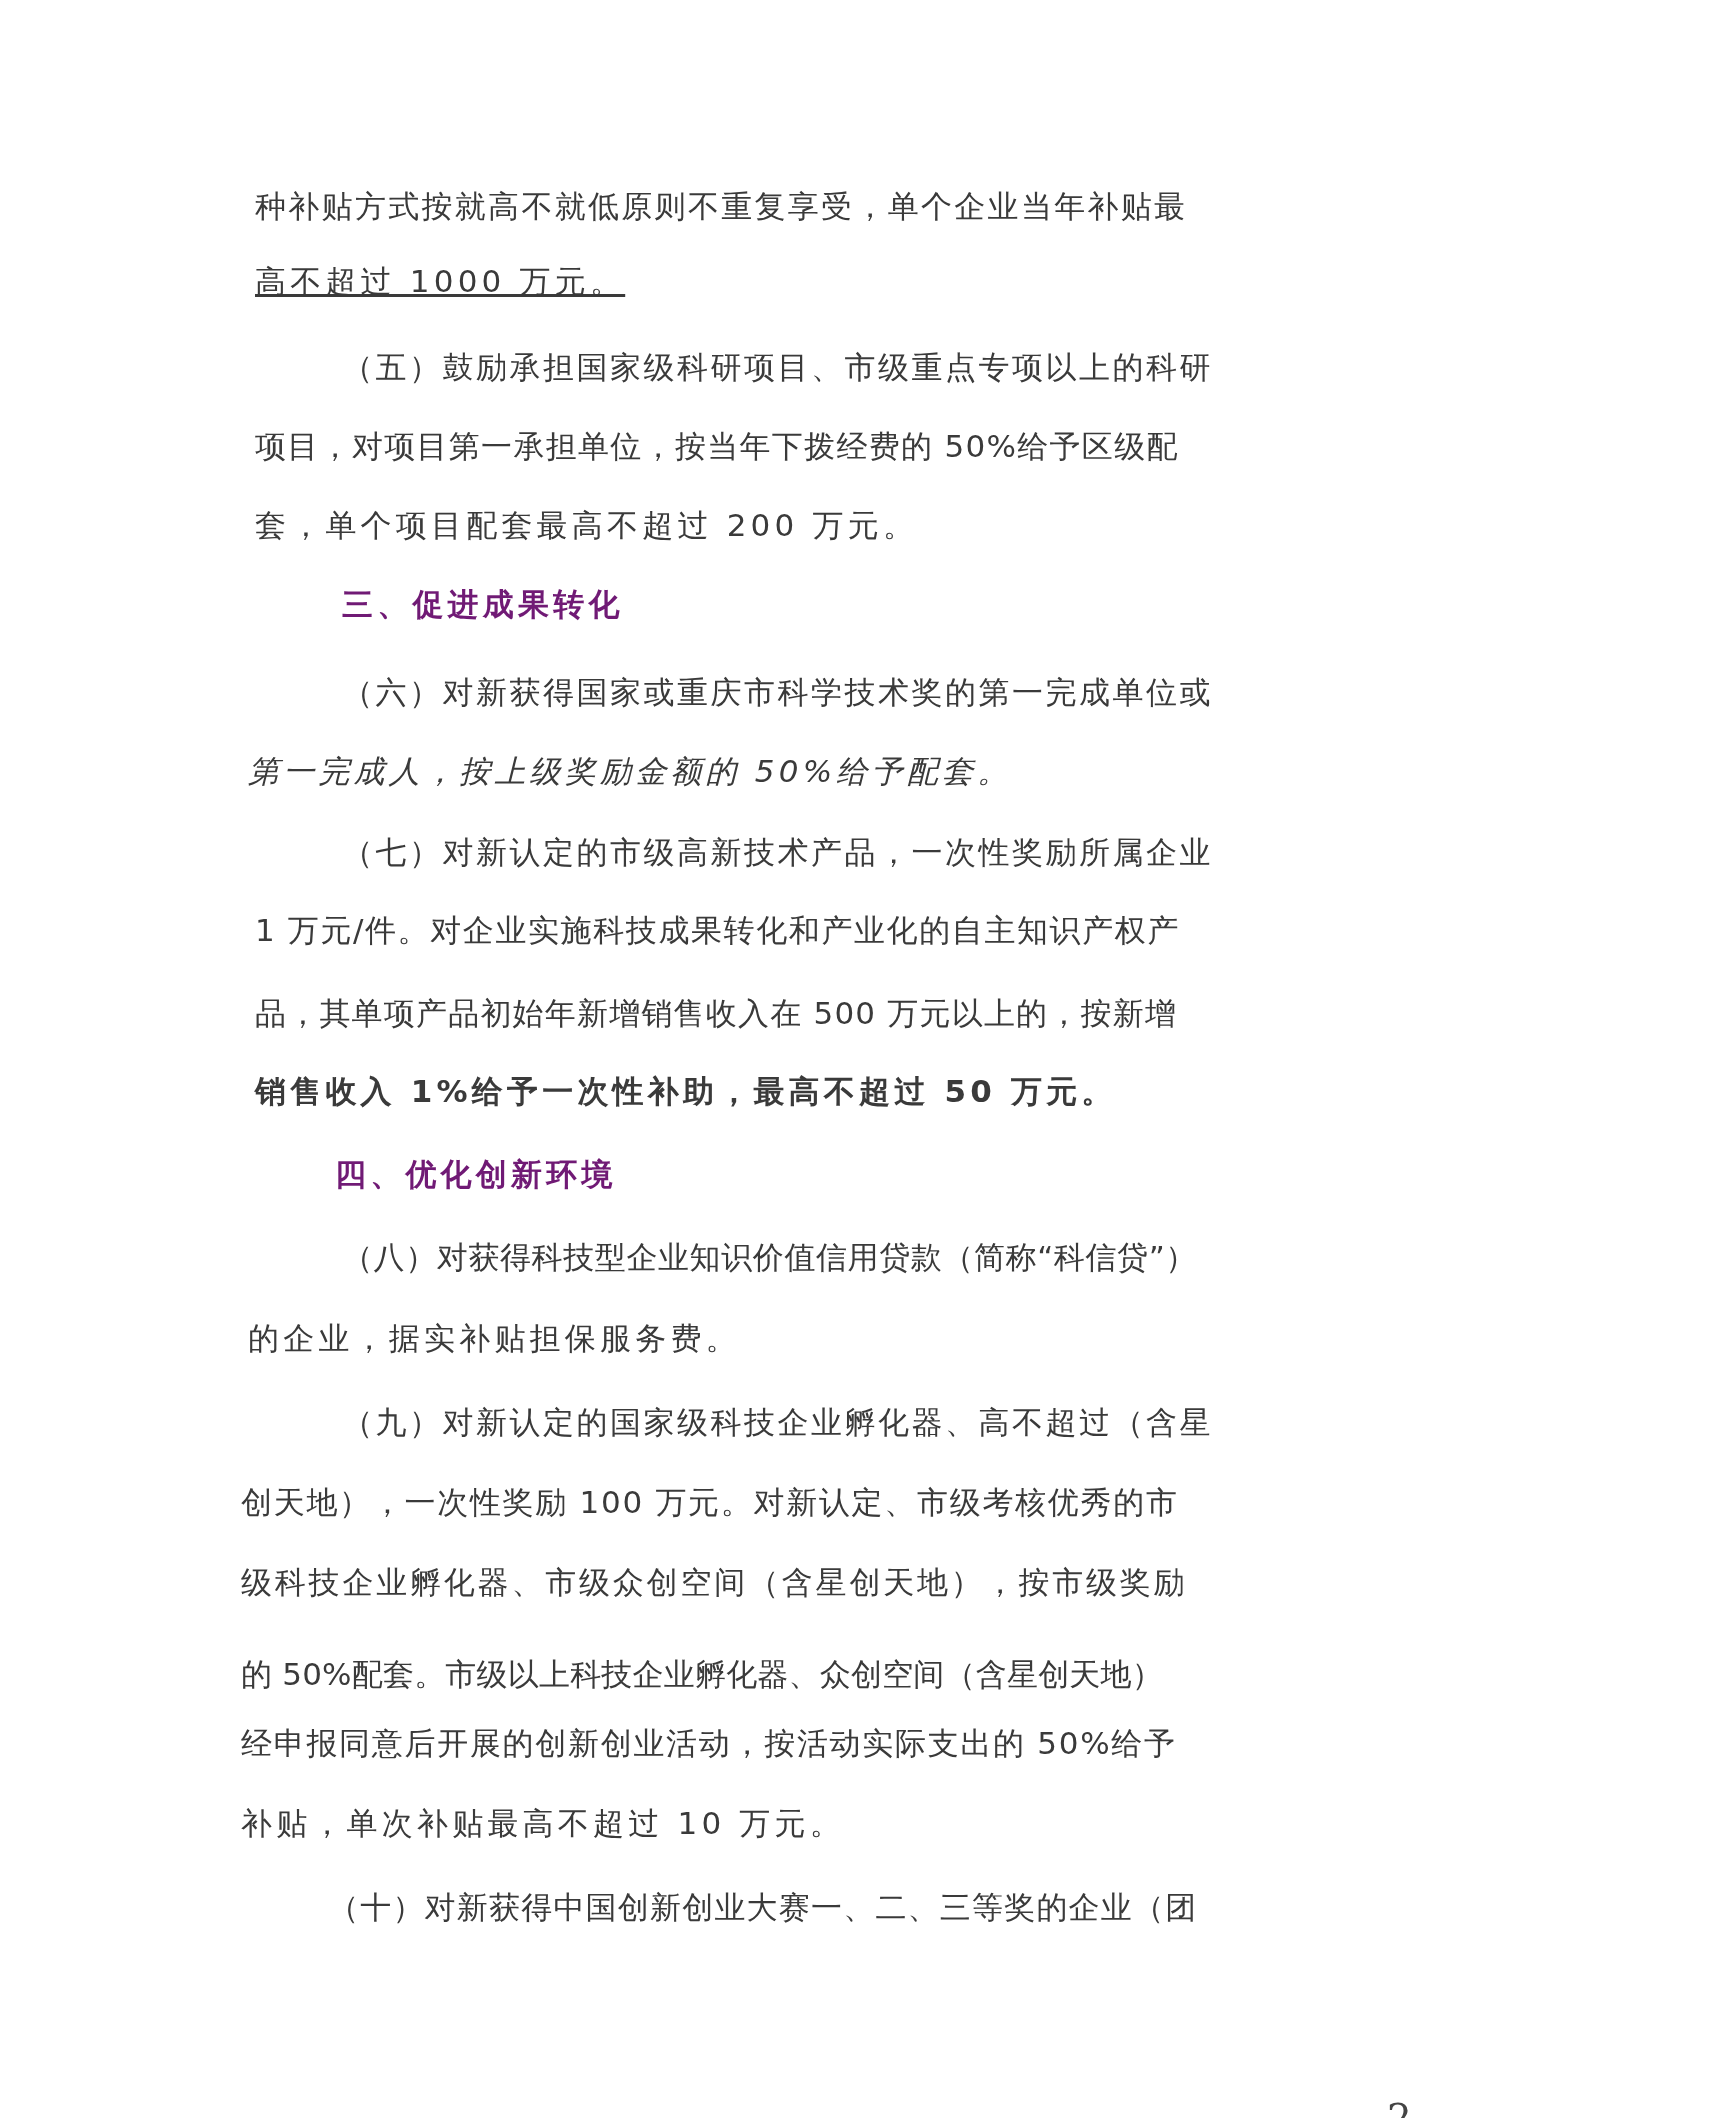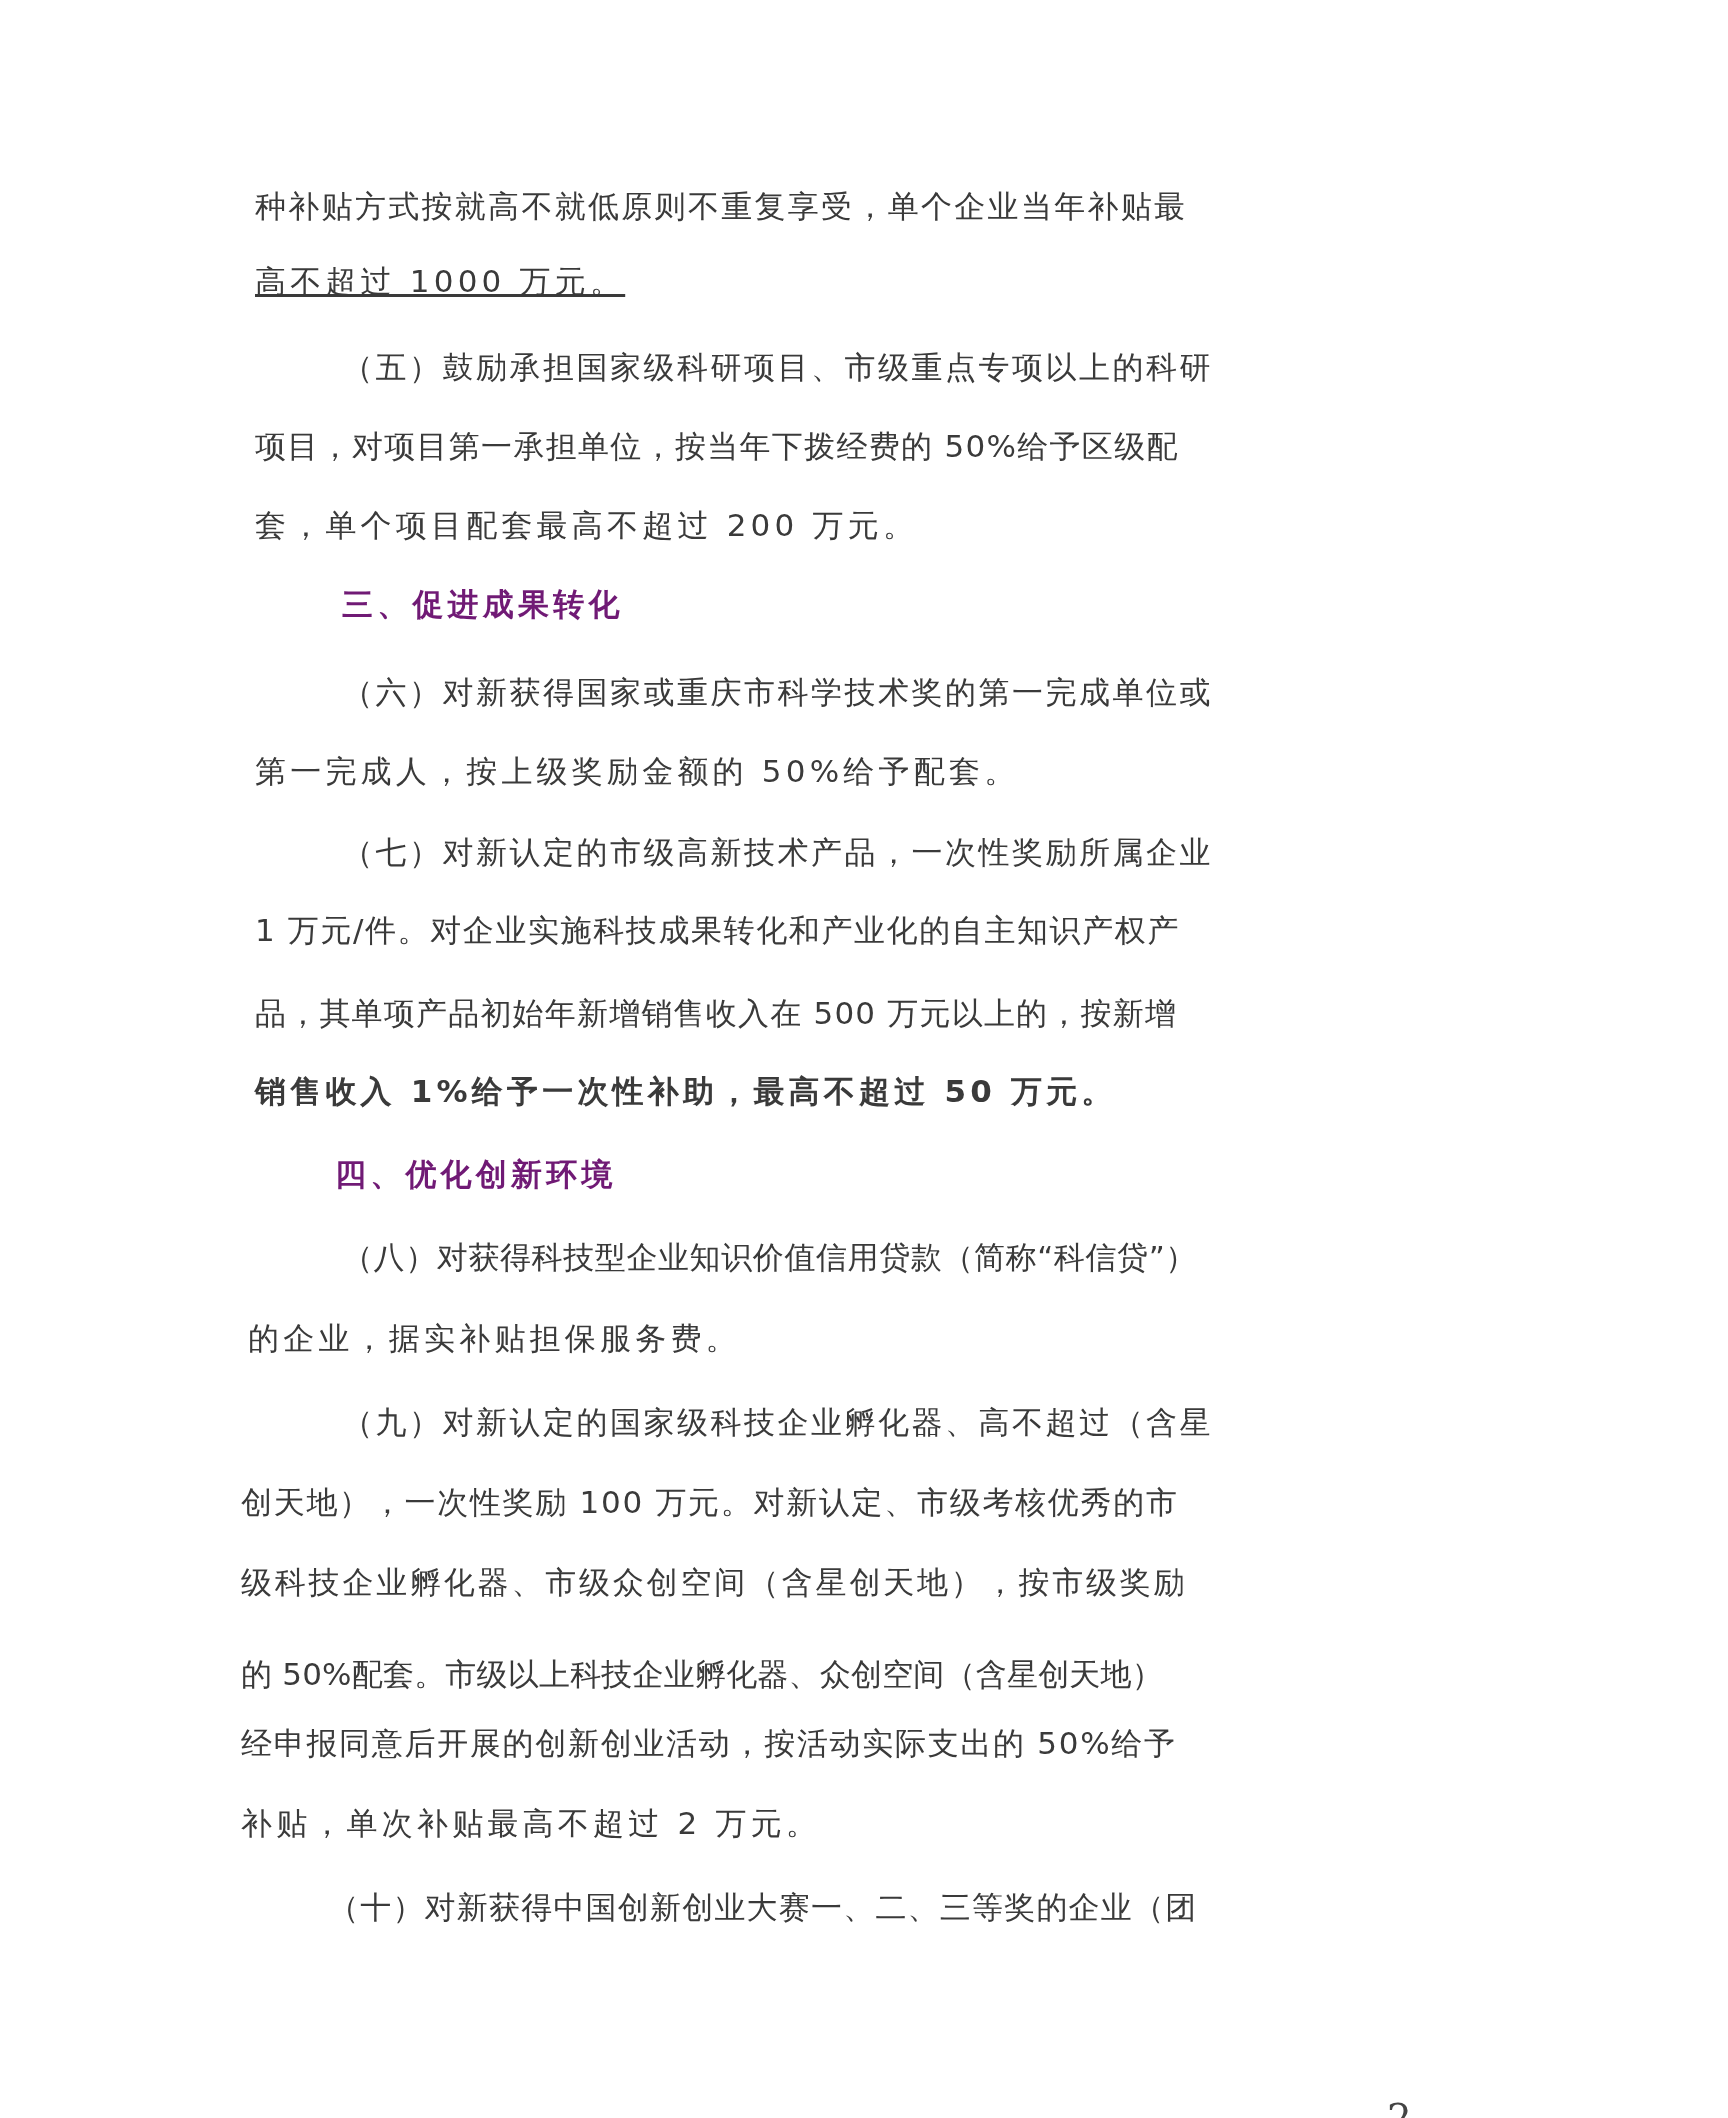--- a/index.html
+++ b/index.html
@@ -15,30 +15,30 @@
 <body>
 
 <div id="page">
     <div class="line" style="left: 255px; top: 178px; letter-spacing: 2.3px;">种补贴方式按就高不就低原则不重复享受，单个企业当年补贴最</div>
     <div class="line" style="left: 255px; top: 253px; text-decoration: underline;">高不超过 1000 万元。</div>
     <div class="line" style="left: 342px; top: 339px; letter-spacing: 2.5px;">（五）鼓励承担国家级科研项目、市级重点专项以上的科研</div>
     <div class="line" style="left: 255px; top: 418px; letter-spacing: 1.3px;">项目，对项目第一承担单位，按当年下拨经费的 50%给予区级配</div>
     <div class="line" style="left: 255px; top: 497px;">套，单个项目配套最高不超过 200 万元。</div>
     <div class="line heading" style="left: 342px; top: 576px;">三、促进成果转化</div>
     <div class="line" style="left: 342px; top: 664px; letter-spacing: 2.5px;">（六）对新获得国家或重庆市科学技术奖的第一完成单位或</div>
-    <div class="line" style="left: 255px; top: 743px;">第一完成人，按上级奖励金额的 50%给予配套。</div>
+    <div class="line" style="left: 248px; top: 743px; font-style: italic;">第一完成人，按上级奖励金额的 50%给予配套。</div>
     <div class="line" style="left: 342px; top: 824px; letter-spacing: 2.5px;">（七）对新认定的市级高新技术产品，一次性奖励所属企业</div>
     <div class="line" style="left: 255px; top: 902px; letter-spacing: 1.6px;">1 万元/件。对企业实施科技成果转化和产业化的自主知识产权产</div>
     <div class="line" style="left: 255px; top: 985px; letter-spacing: 1.2px;">品，其单项产品初始年新增销售收入在 500 万元以上的，按新增</div>
     <div class="line" style="left: 255px; top: 1063px; font-weight: bold;">销售收入 1%给予一次性补助，最高不超过 50 万元。</div>
     <div class="line heading" style="left: 335px; top: 1146px;">四、优化创新环境</div>
     <div class="line" style="left: 342px; top: 1229px; letter-spacing: 0.6px;">（八）对获得科技型企业知识价值信用贷款（简称“科信贷”）</div>
     <div class="line" style="left: 248px; top: 1310px;">的企业，据实补贴担保服务费。</div>
     <div class="line" style="left: 342px; top: 1394px; letter-spacing: 2.5px;">（九）对新认定的国家级科技企业孵化器、高不超过（含星</div>
     <div class="line" style="left: 241px; top: 1474px; letter-spacing: 1.7px;">创天地），一次性奖励 100 万元。对新认定、市级考核优秀的市</div>
     <div class="line" style="left: 241px; top: 1554px; letter-spacing: 2.8px;">级科技企业孵化器、市级众创空间（含星创天地），按市级奖励</div>
     <div class="line" style="left: 241px; top: 1635px; letter-spacing: 0.2px; margin-top: 11px;">的 50%配套。市级以上科技企业孵化器、众创空间（含星创天地）</div>
     <div class="line" style="left: 241px; top: 1715px; letter-spacing: 1.7px;">经申报同意后开展的创新创业活动，按活动实际支出的 50%给予</div>
-    <div class="line" style="left: 241px; top: 1795px;">补贴，单次补贴最高不超过 2 万元。</div>
+    <div class="line" style="left: 241px; top: 1795px;">补贴，单次补贴最高不超过 10 万元。</div>
     <div class="line" style="left: 328px; top: 1879px; letter-spacing: 1.2px;">（十）对新获得中国创新创业大赛一、二、三等奖的企业（团</div>
   </div>
 <div class="pagenum">2</div>
 
 
 </body></html>

